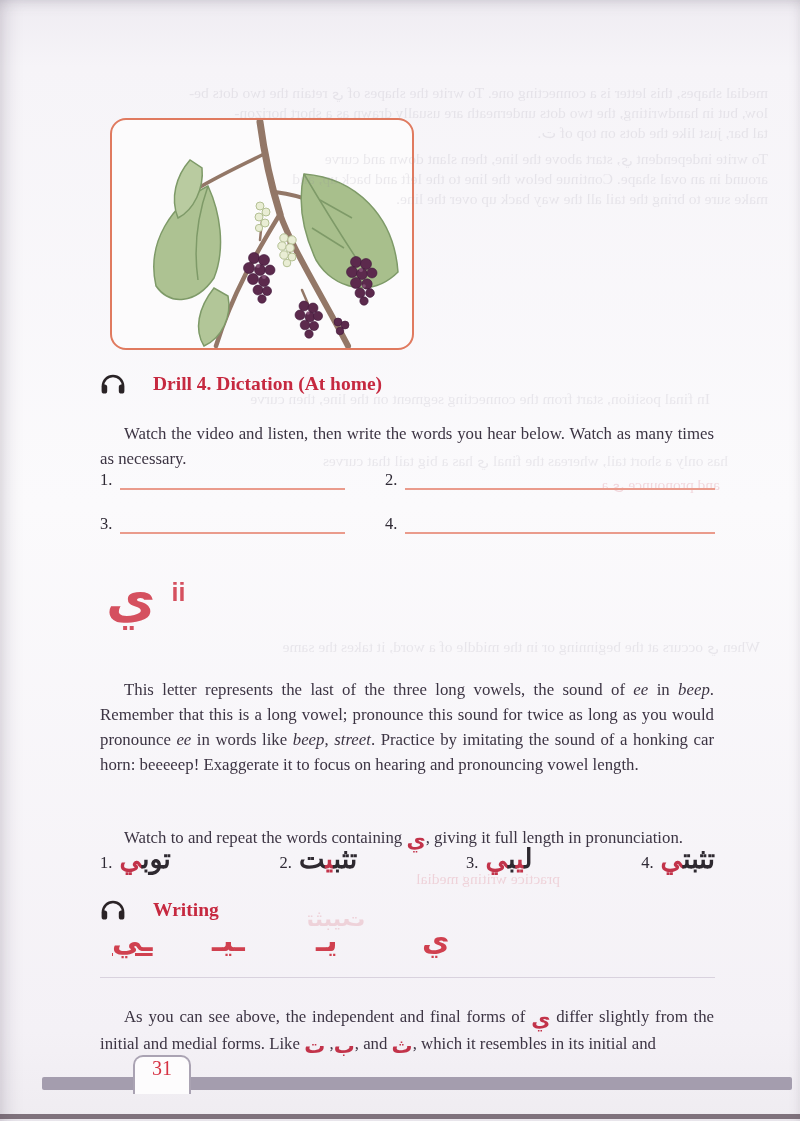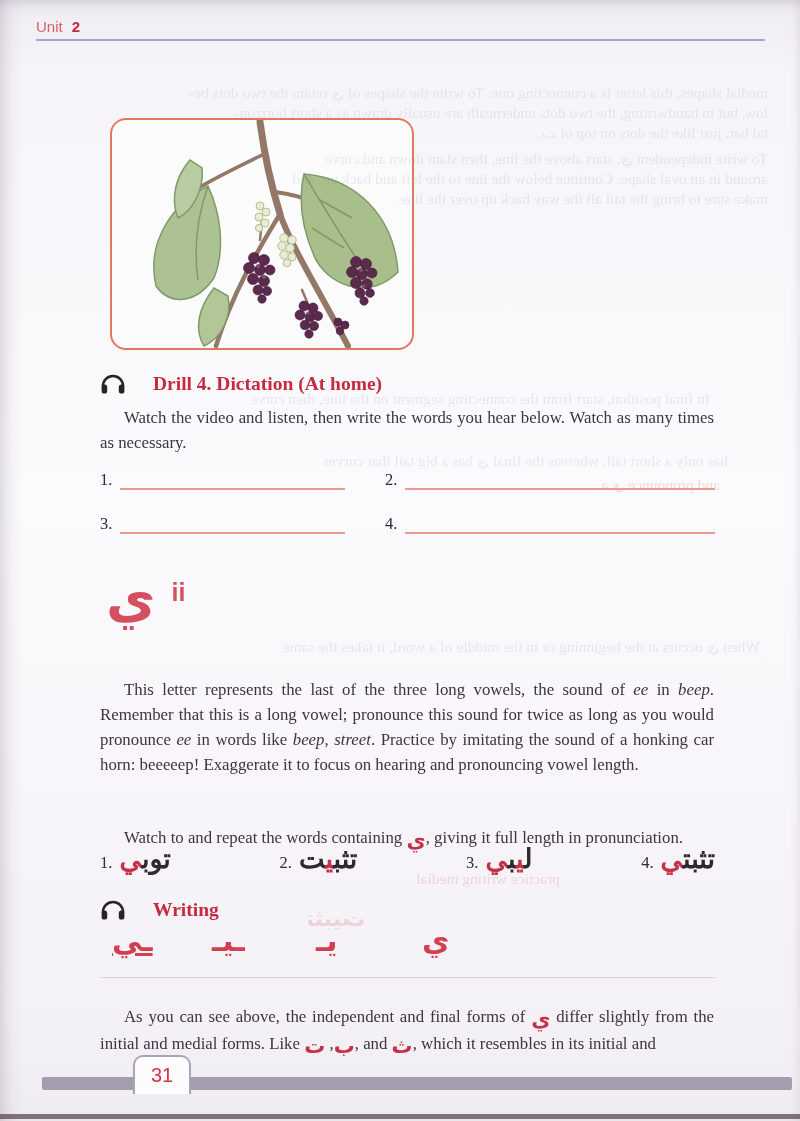--- a/index.html
+++ b/index.html
@@ -78,22 +78,22 @@
   .form-glyph:nth-of-type(2){ left:212px; }
   .form-glyph:nth-of-type(3){ left:316px; }
   .form-glyph:nth-of-type(4){ left:422px; }
   .forms-baseline { position:absolute; top:53px; left:100px; width:615px; height:1px; background:#d9d2de; }
   
   .footer-bar { position:absolute; top:1077px; left:42px; right:8px; height:13px; background:#a49dae; border-radius:2px; z-index:3; }
   .page-tab {
     position:absolute; top:1055px; left:133px; width:54px; height:37px; z-index:4;
     background:#fdfcfd; border:2px solid #aaa3b3; border-bottom:none;
     border-radius:10px 10px 0 0;
-    display:flex; align-items:center; justify-content:center;
-    font-family:Liberation Sans, sans-serif; font-size:20px; color:#d63344;
+    display:flex; justify-content:center;
+    font-family:Liberation Serif, serif; font-size:20px; color:#d63344;
   }
   .bottom-edge { position:absolute; top:1114px; left:0; width:800px; height:5px; background:#5a4a55; opacity:.75; z-index:3; }
 </style>
 </head>
 <body>
 
 <div class="page">
 
   <div id="ghost-layer">
       <div class="ghost-item" style="left: 108px; top: 84px; width: 660px; color: rgb(143, 138, 156); opacity: 0.16;">medial shapes, this letter is a connecting one. To write the shapes of ي retain the two dots be-</div>
@@ -103,27 +103,20 @@
       <div class="ghost-item" style="left: 108px; top: 170px; width: 660px; color: rgb(143, 138, 156); opacity: 0.16;">around in an oval shape. Continue below the line to the left and back up, and</div>
       <div class="ghost-item" style="left: 108px; top: 190px; width: 660px; color: rgb(143, 138, 156); opacity: 0.16;">make sure to bring the tail all the way back up over the line.</div>
       <div class="ghost-item" style="left: 150px; top: 390px; width: 560px; color: rgb(143, 138, 156); opacity: 0.16;">In final position, start from the connecting segment on the line, then curve</div>
       <div class="ghost-item" style="left: 108px; top: 452px; width: 620px; color: rgb(143, 138, 156); opacity: 0.16;">has only a short tail, whereas the final ي has a big tail that curves</div>
       <div class="ghost-item" style="left: 540px; top: 476px; width: 180px; color: rgb(224, 143, 156); opacity: 0.32;">and pronounce ى a</div>
       <div class="ghost-item" style="left: 240px; top: 638px; width: 520px; color: rgb(143, 138, 156); opacity: 0.16;">When ي occurs at the beginning or in the middle of a word, it takes the same</div>
       <div class="ghost-item" style="left: 300px; top: 870px; width: 260px; color: rgb(224, 143, 156); opacity: 0.32;">practice writing medial</div>
       <div class="ghost-item" style="left: 245px; top: 906px; width: 120px; color: rgb(224, 143, 156); opacity: 0.32; font-family: &quot;DejaVu Sans&quot;, sans-serif; font-size: 22px; font-weight: bold;">تثبيت</div>
     </div>
 
-  <div class="header">
-    <div class="unit-line">
-      <span class="unit-label">Unit</span>
-      <span class="unit-number">2</span>
-    </div>
-    <div class="top-rule"></div>
-  </div>
 
   <div class="figure">
     <svg viewBox="0 0 300 228">
 
       <g stroke="#937767" fill="none" stroke-linecap="round">
         <path d="M148,2 C152,32 158,62 168,94" stroke-width="7"></path>
         <path d="M168,94 C180,128 208,172 236,226" stroke-width="6"></path>
         <path d="M168,94 C150,124 122,168 104,226" stroke-width="4.5"></path>
         <path d="M152,34 C124,48 98,60 80,72" stroke-width="3.5"></path>
         <path d="M163,72 C193,76 218,86 238,102" stroke-width="4"></path>
@@ -212,21 +205,21 @@
 
   <div class="sec-heading" style="top:372px;">
     <svg class="hp-icon" viewBox="0 0 26 23">
       <path d="M3 14 a10 10 0 0 1 20 0" fill="none" stroke="#2a2326" stroke-width="2.6" stroke-linecap="round"></path>
       <rect x="1.6" y="12.5" width="5.6" height="9" rx="2.6" fill="#2a2326"></rect>
       <rect x="18.8" y="12.5" width="5.6" height="9" rx="2.6" fill="#2a2326"></rect>
     </svg>
     <span>Drill 4. Dictation  (At home)</span>
   </div>
 
-  <p class="para" style="top:388px;">Watch the video and listen, then write the words you hear below. Watch as many times as necessary.</p>
+  <p class="para" style="top:404px;">Watch the video and listen, then write the words you hear below. Watch as many times as necessary.</p>
 
   <div class="blanks">
     <div class="blank-item">
       <span class="blank-num">1.</span>
       <span class="blank-line"></span>
     </div>
     <div class="blank-item">
       <span class="blank-num">2.</span>
       <span class="blank-line"></span>
     </div>

